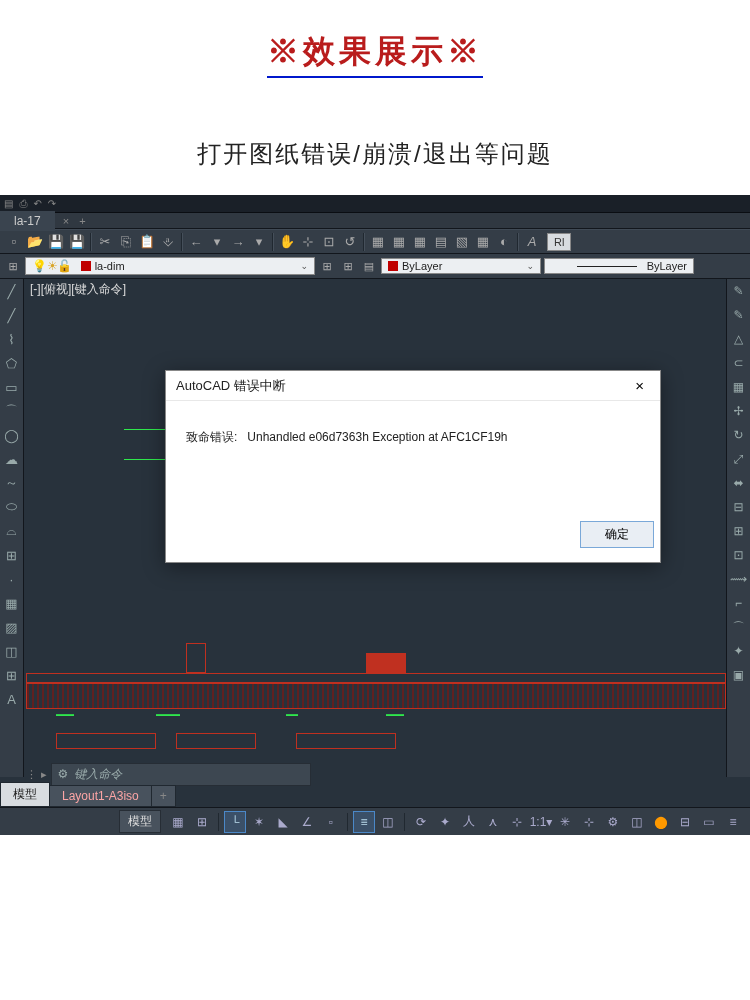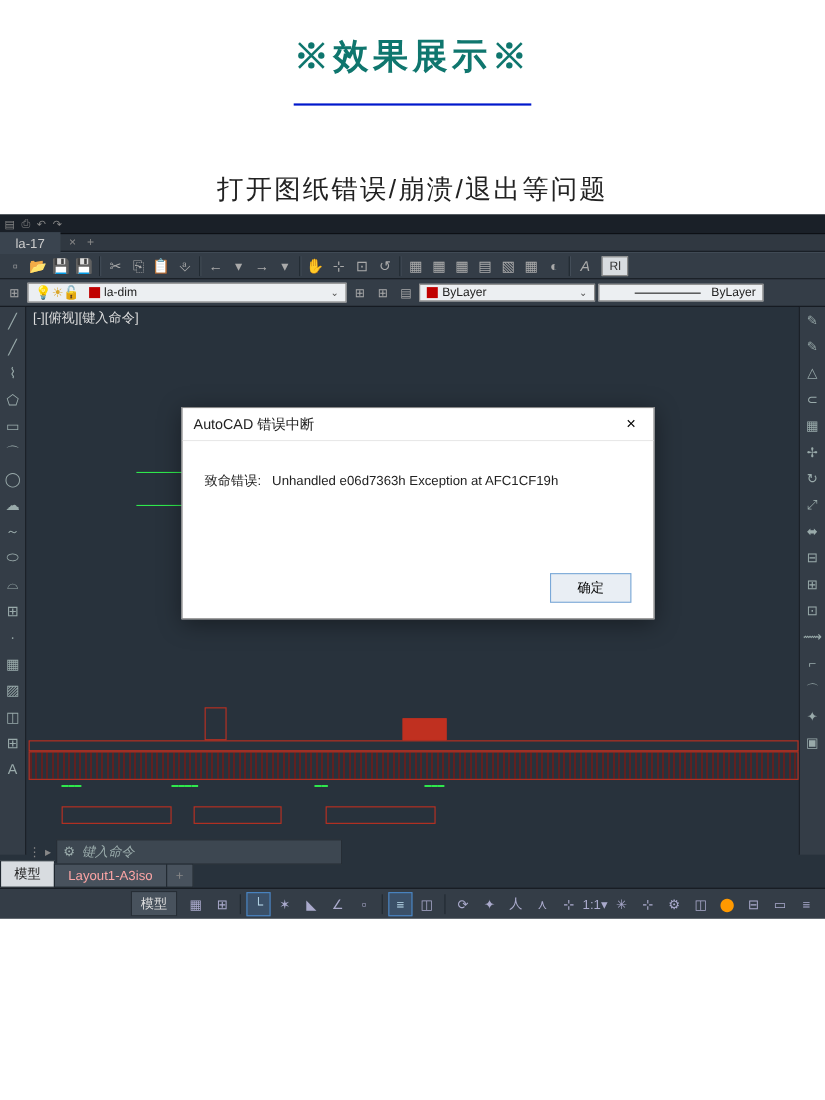--- a/index.html
+++ b/index.html
@@ -1,19 +1,19 @@
 <!DOCTYPE html>
 <html><head>
 <meta charset="utf-8">
 <style>
 * { margin: 0; padding: 0; box-sizing: border-box; }
 body { width: 750px; height: 1000px; background: #fff; font-family: "Microsoft YaHei", Arial, sans-serif; overflow: hidden; }
 
 .page-header { text-align: center; padding: 30px 0 20px; }
-.title-main { color: #0f766e; font-size: 32px; font-weight: bold; letter-spacing: 4px; border-bottom: 2px solid #0018cc; display: inline-block; padding-bottom: 20px; }
+.title-main { color: #b91c1c; font-size: 32px; font-weight: bold; letter-spacing: 4px; border-bottom: 2px solid #0018cc; display: inline-block; padding-bottom: 2px; }
 .subtitle { color: #222; font-size: 24px; margin-top: 60px; letter-spacing: 2px; }
 
 .cad-window { position: absolute; top: 195px; left: 0; width: 750px; height: 640px; background: #28323c; color: #ddd; font-size: 11px; }
 .qat { height: 18px; background: #1a2028; border-bottom: 1px solid #0a0d12; display: flex; align-items: center; padding: 0 4px; gap: 6px; }
 .qat span { color: #888; font-size: 10px; }
 .tabs { height: 16px; background: #303841; display: flex; align-items: center; border-bottom: 1px solid #12161c; }
 .tab-item { padding: 3px 14px; background: #3a444f; color: #ccc; font-size: 12px; }
 .tab-close { color: #888; margin-left: 8px; cursor: pointer; }
 .tab-add { color: #888; padding: 0 10px; cursor: pointer; }
 
@@ -56,25 +56,25 @@
 .model-tab { background: #48525d; padding: 3px 12px; font-size: 12px; color: #fca5a5; border: 1px solid #202830; margin-right: -1px; }
 .model-tab.active { background: #d8dce0; color: #222; }
 .model-tab.add { padding: 3px 8px; color: #888; }
 
 .statusbar { position: absolute; bottom: 0; left: 0; right: 0; height: 28px; background: #343d47; border-top: 1px solid #12161c; display: flex; align-items: center; justify-content: flex-end; padding: 0 6px; gap: 2px; }
 .status-btn { width: 22px; height: 22px; display: inline-flex; align-items: center; justify-content: center; color: #aac; font-size: 12px; border: 1px solid transparent; }
 .status-btn.active { border: 1px solid #4b88c8; background: #3b5068; color: #bde; }
 .status-sep { width: 1px; height: 18px; background: #202830; margin: 0 3px; }
 .status-lbl { background: #48525d; padding: 2px 8px; font-size: 12px; color: #ddd; border: 1px solid #262d35; margin-right: 4px; }
 
-.dialog { position: absolute; top: 370px; left: 165px; width: 430px; background: #fff; border: 1px solid #888; box-shadow: 0 4px 20px rgba(0,0,0,0.4); color: #222; z-index: 100; }
+.dialog { position: absolute; top: 370px; left: 165px; width: 496px; background: #fff; border: 1px solid #888; box-shadow: 0 4px 20px rgba(0,0,0,0.4); color: #222; z-index: 100; }
 .dialog-title { height: 30px; display: flex; align-items: center; padding: 0 10px; font-size: 13px; border-bottom: 1px solid #e8e8e8; }
 .dialog-close { margin-left: auto; font-size: 15px; color: #000; cursor: pointer; padding: 2px 6px; }
 .dialog-body { padding: 28px 20px 18px; font-size: 12px; min-height: 110px; }
-.dialog-btns { padding: 10px 20px 14px; text-align: right; }
+.dialog-btns { padding: 10px 6px 14px; text-align: right; }
 .dialog-btn { background: #e9eef4; border: 1px solid #7aa8d8; padding: 4px 24px; font-size: 12px; cursor: pointer; }
 
 .watermark { position: absolute; top: 410px; left: 330px; font-size: 40px; color: rgba(120,120,120,0.25); transform: rotate(-30deg); pointer-events: none; z-index: 50; font-family: Arial; letter-spacing: 2px; }
 </style>
 </head>
 <body>
 
 <div class="page-header">
   <div class="title-main">※效果展示※</div>
   <div class="subtitle">打开图纸错误/崩溃/退出等问题</div>

